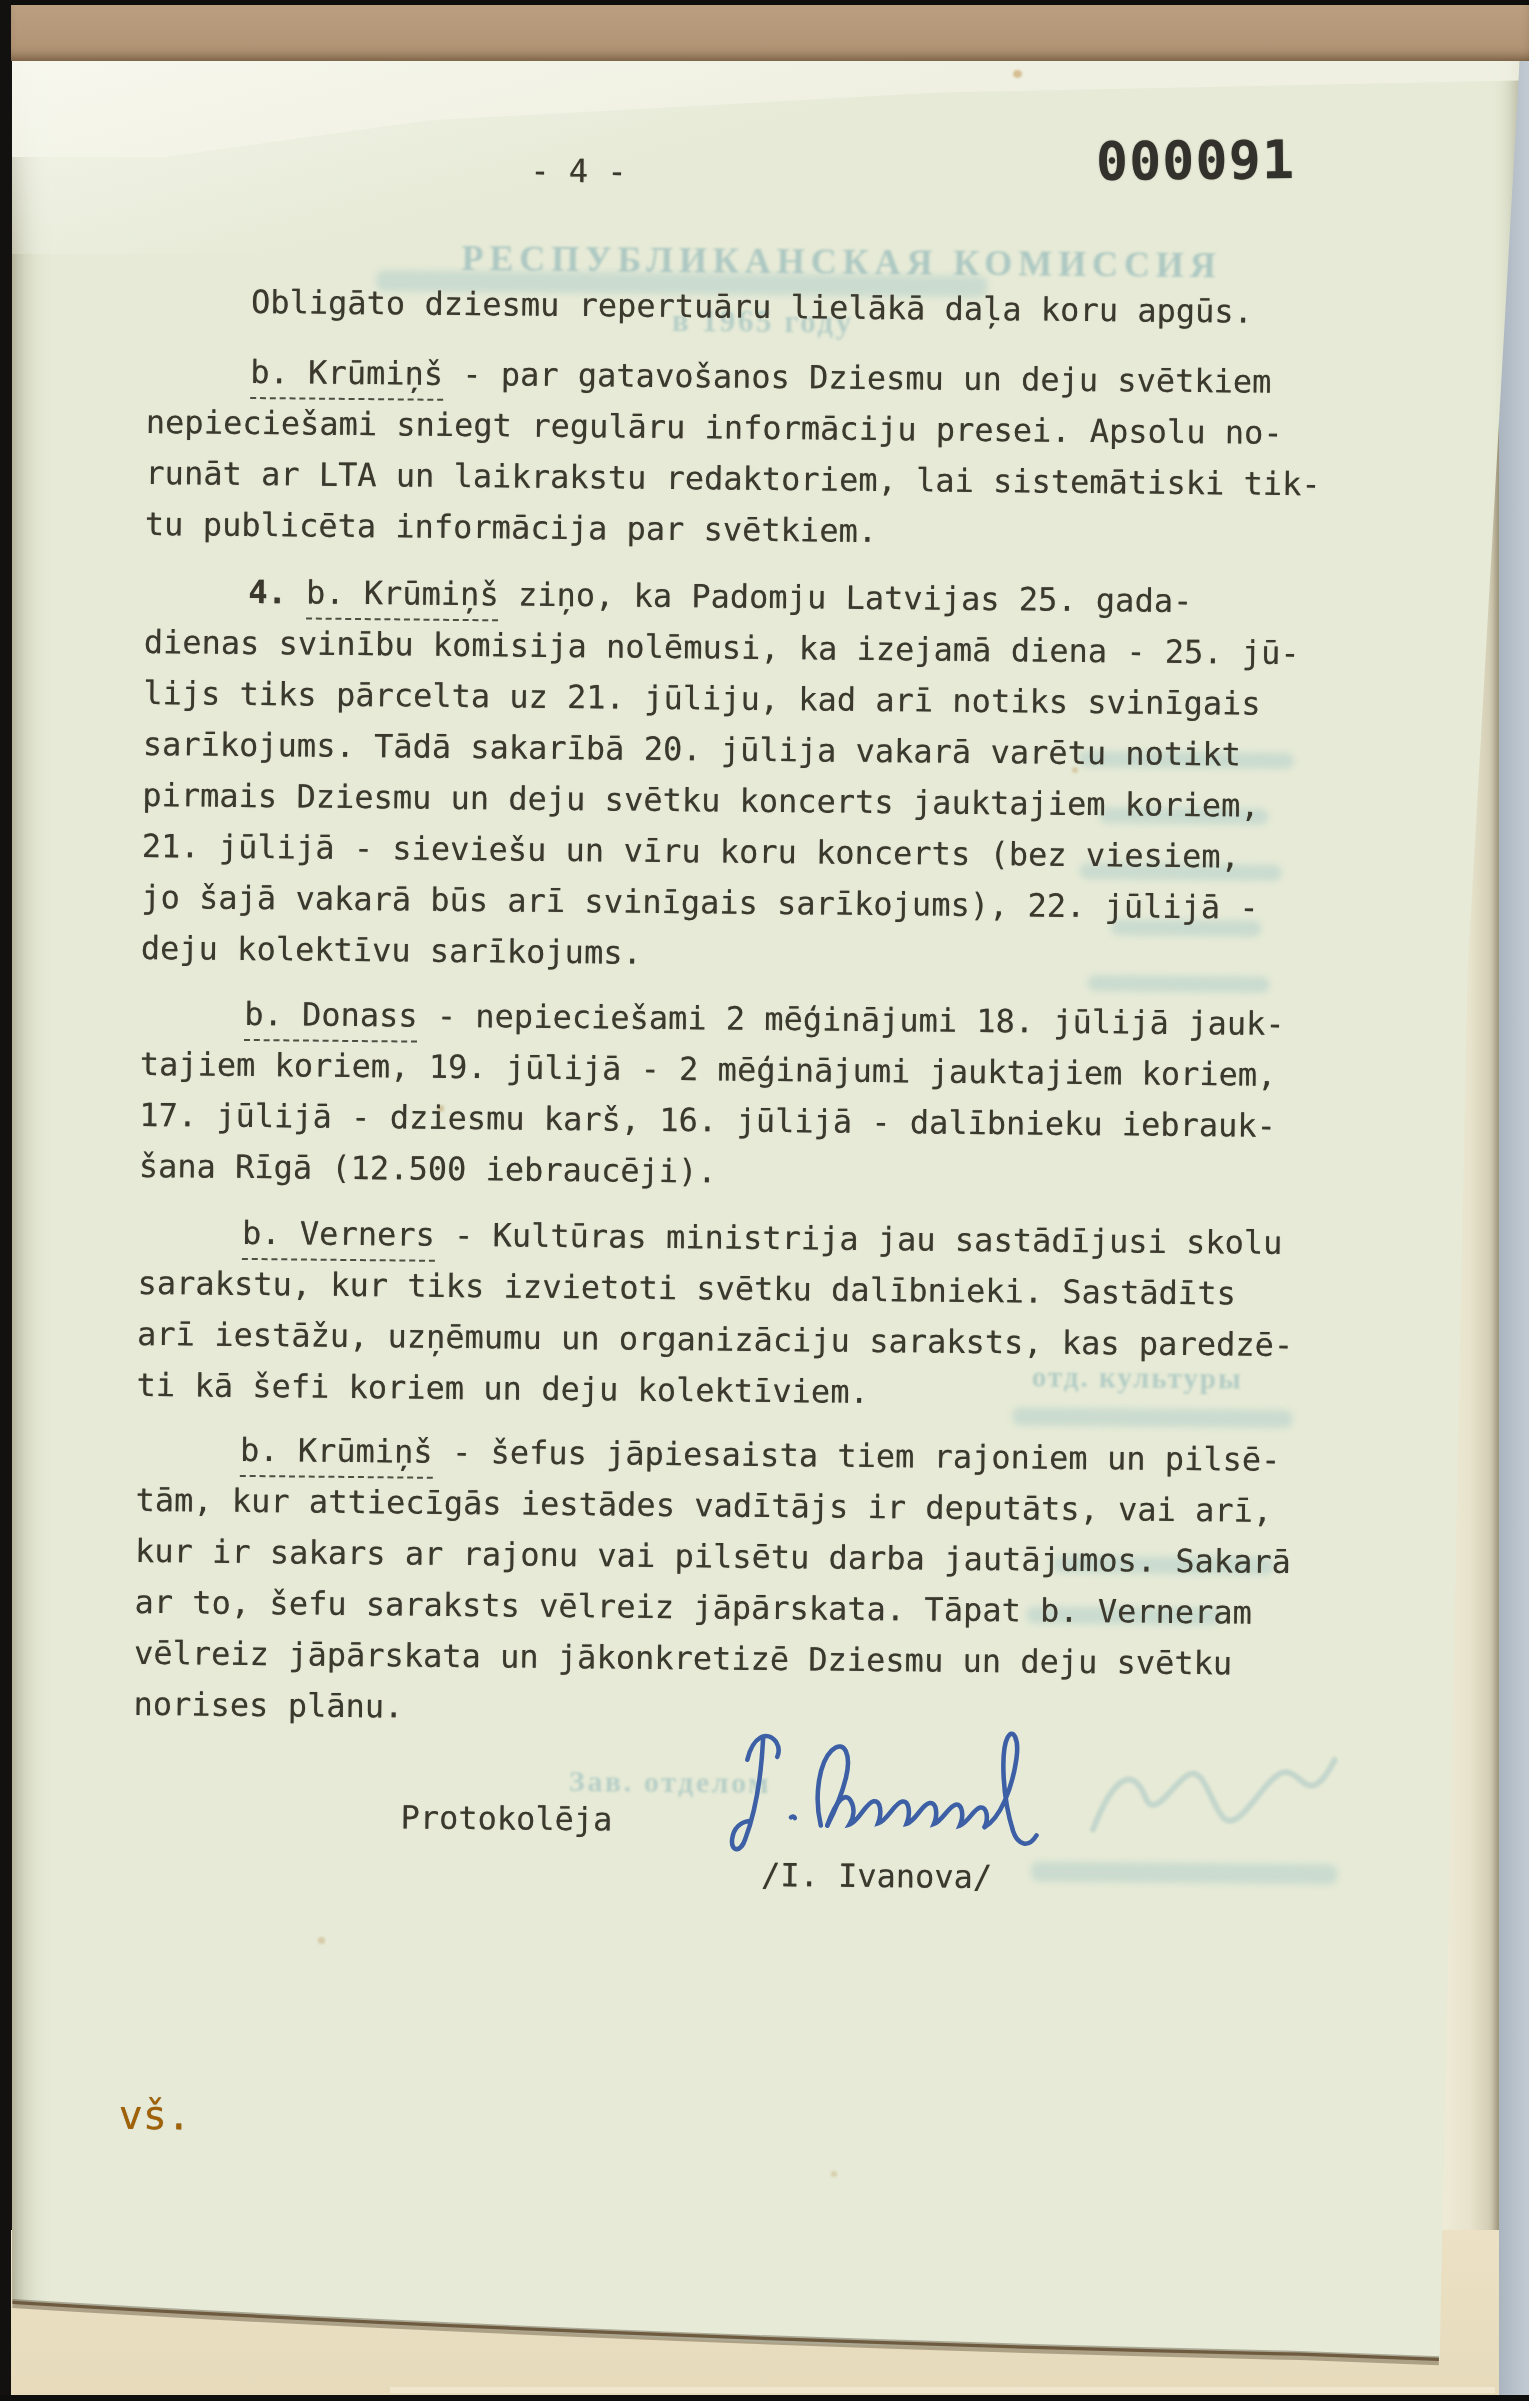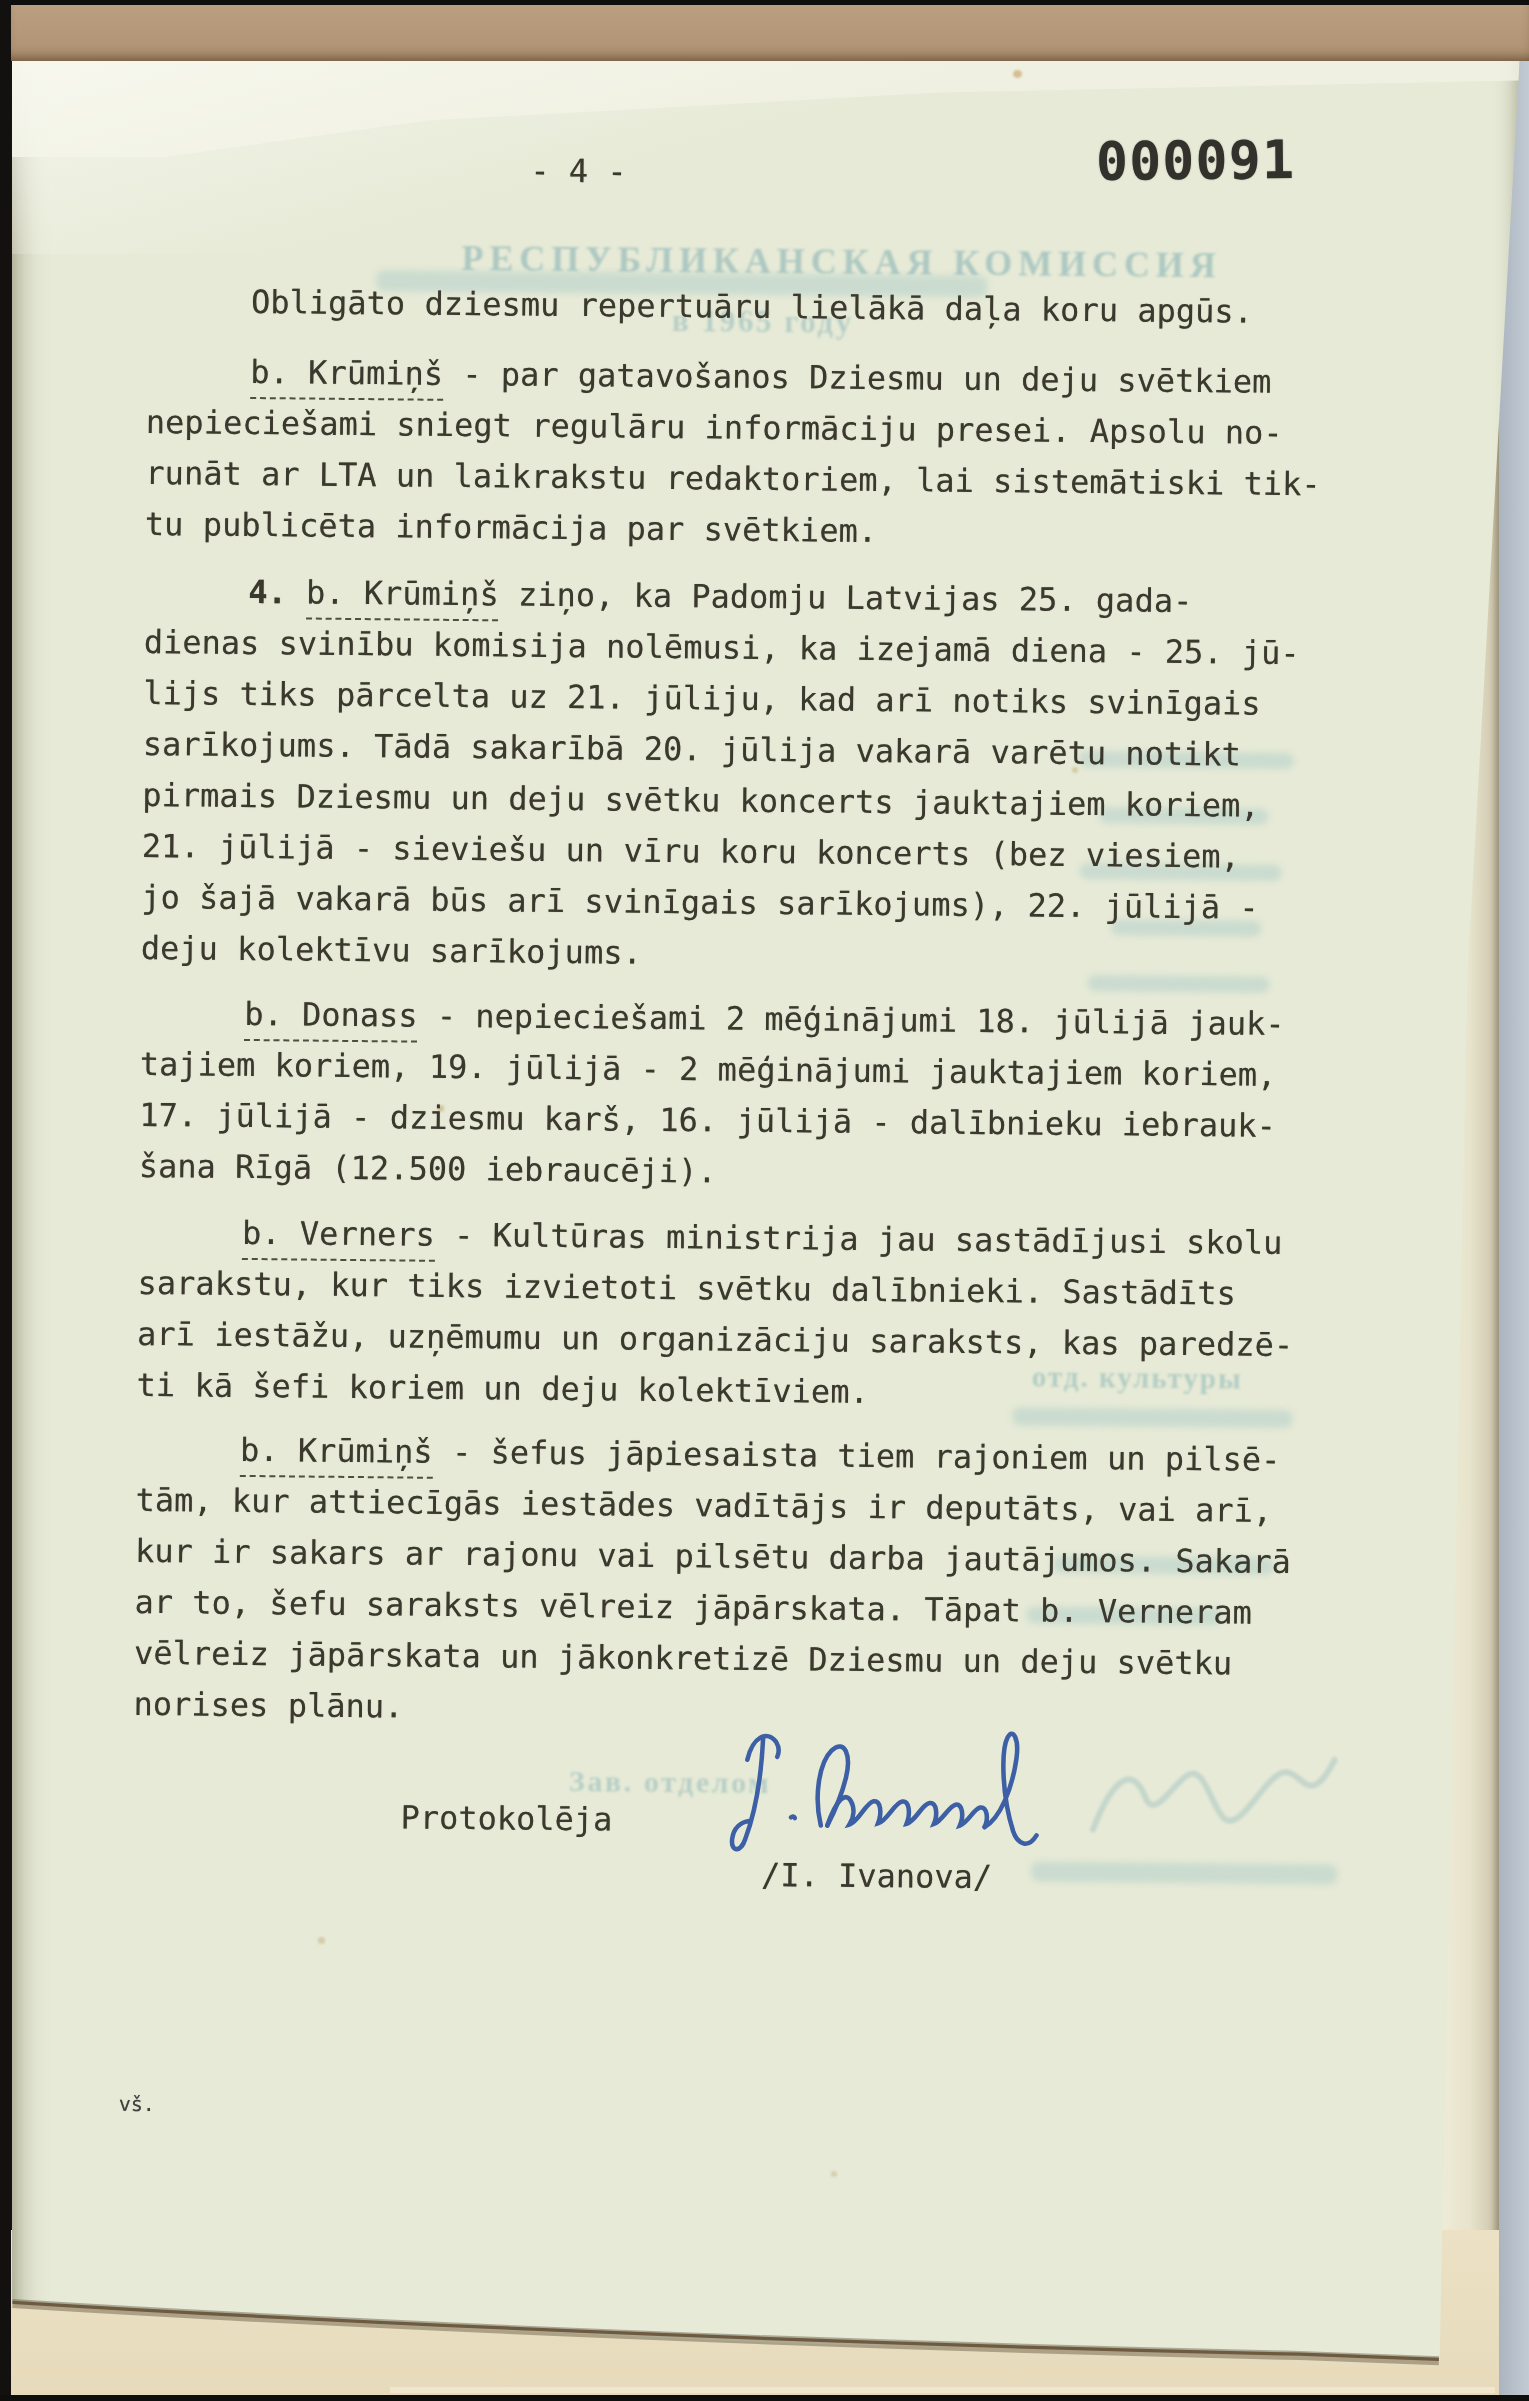--- a/index.html
+++ b/index.html
@@ -54,21 +54,21 @@
   .uline{border-bottom:2.6px dashed rgba(52,50,40,.85);padding-bottom:5.9px;}
   .bold{font-weight:bold;}
   .pageno{position:absolute;left:517px;top:109px;font-size:32px;color:#3b392e;
         text-shadow:0 0 0.7px rgba(59,57,46,.55);white-space:pre;}
   .stamp{position:absolute;left:1084px;top:90px;font-size:53px;font-weight:bold;letter-spacing:1.3px;
         color:#32312b;transform:rotate(-.6deg);text-shadow:0 0 1.3px rgba(45,44,38,.5);z-index:3;}
   .protok{position:absolute;left:403px;top:1757px;font-size:32px;color:#3b392e;
         text-shadow:0 0 0.7px rgba(59,57,46,.55);}
   .typedname{position:absolute;left:764px;top:1811px;font-size:32px;color:#3b392e;
         text-shadow:0 0 0.7px rgba(59,57,46,.55);}
-  .initials{position:absolute;left:124px;top:2053px;font-size:20px;color:#404040;
+  .initials{position:absolute;left:124px;top:2053px;font-size:40px;color:#a16207;
         text-shadow:0 0 0.7px rgba(59,57,46,.5);}
   .sig-svg{position:absolute;left:718px;top:1664px;z-index:4;}
   
   .ghost{position:absolute;color:rgba(118,168,176,.55);filter:blur(1.3px);
         font-family:"Liberation Serif",serif;font-weight:bold;white-space:pre;}
   .g-title{left:449px;top:195px;font-size:36px;letter-spacing:5.9px;color:rgba(118,168,176,.5);}
   .g-year{left:660px;top:259px;font-size:31px;letter-spacing:2.6px;color:rgba(120,170,178,.42);}
   .g-dept{left:1030px;top:1313px;font-size:29px;letter-spacing:2px;color:rgba(120,170,178,.45);}
   .g-zav{left:571px;top:1721px;font-size:30px;letter-spacing:2.6px;color:rgba(120,170,178,.42);}
   .smudge{position:absolute;background:rgba(140,185,192,.30);filter:blur(3.3px);border-radius:7.8px;}

